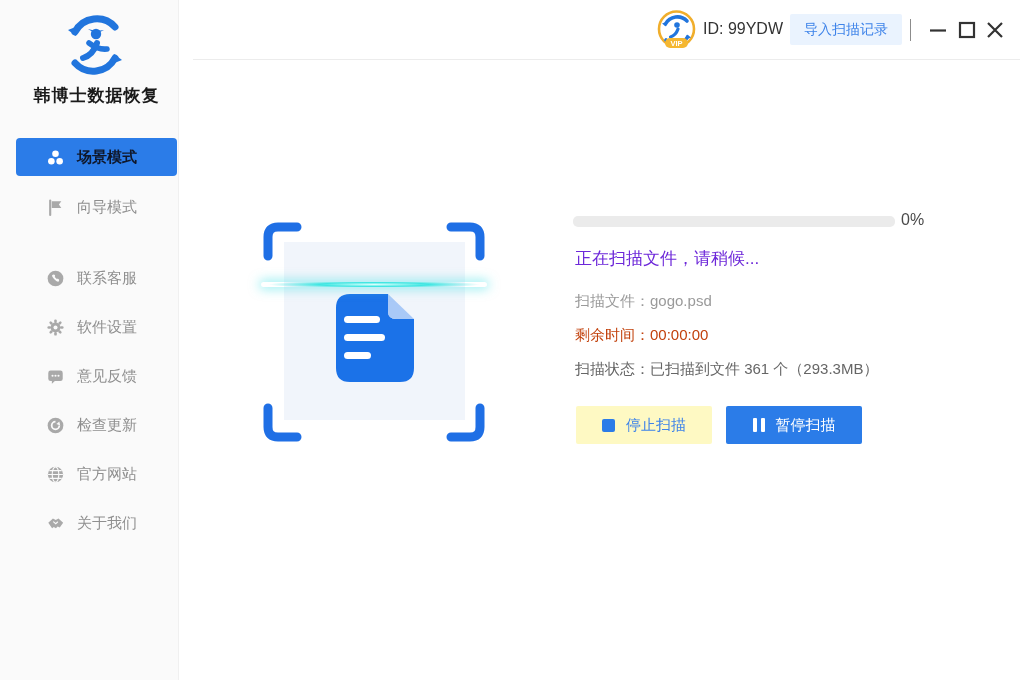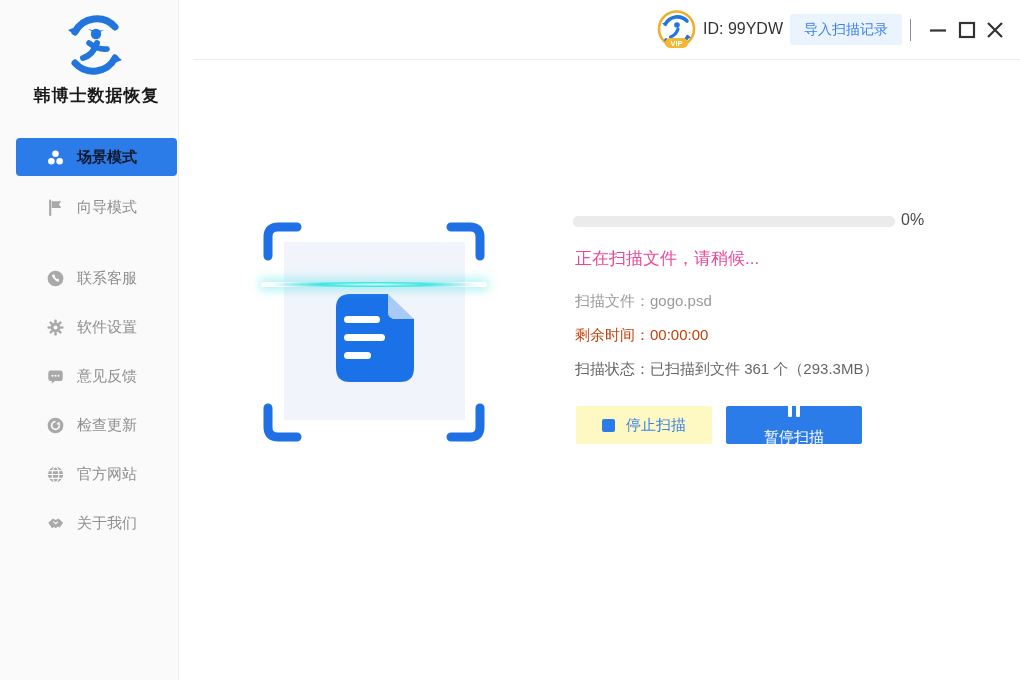--- a/index.html
+++ b/index.html
@@ -62,33 +62,33 @@
   }
   .brackets { position:absolute; left:0; top:0; }
 
   
   .progress-track {
     position:absolute; left:573px; top:216px; width:322px; height:11px;
     background:#EBEBEB; border-radius:5px; overflow:hidden;
   }
   .progress-fill { height:100%; width:0%; background:#2B7CE8; border-radius:5px; }
   .progress-label { position:absolute; left:901px; top:211px; font-size:16px; color:#4A4A4A; }
-  .scan-msg { position:absolute; left:575px; top:247px; font-size:17px; color:#ec4899; }
+  .scan-msg { position:absolute; left:575px; top:247px; font-size:17px; color:#6d28d9; }
   .info-line { position:absolute; left:575px; font-size:15px; }
   .line-file  { top:292px; color:#9A9A9A; }
   .line-time  { top:326px; color:#c2410c; }
   .line-state { top:360px; color:#666; }
 
   .action-btn {
     position:absolute; top:406px; width:136px; height:38px; border:none; border-radius:2px;
     display:flex; align-items:center; justify-content:center; gap:11px;
     font-size:15px; cursor:pointer; font-family:inherit;
   }
   .stop-btn  { left:576px; background:#fef9c3; color:#3E83E9; }
-  .pause-btn { left:726px; background:#2B7CE8; color:#FFFFFF;flex-direction:column; }
+  .pause-btn { left:726px; background:#2B7CE8; color:#FFFFFF; }
   .stop-glyph { width:13px; height:13px; background:#2B7CE8; border-radius:2px; }
   .pause-glyph { display:flex; gap:4px; }
   .pause-glyph i { display:block; width:4px; height:14px; background:#fff; border-radius:1px; }
 </style>
 </head>
 <body>
 
 <div class="sidebar">
   <svg class="logo" viewBox="0 0 66 66">
     <path d="M53 15 A24.5 24.5 0 0 0 13 20" fill="none" stroke="#2175DD" stroke-width="7" stroke-linecap="round"></path>

